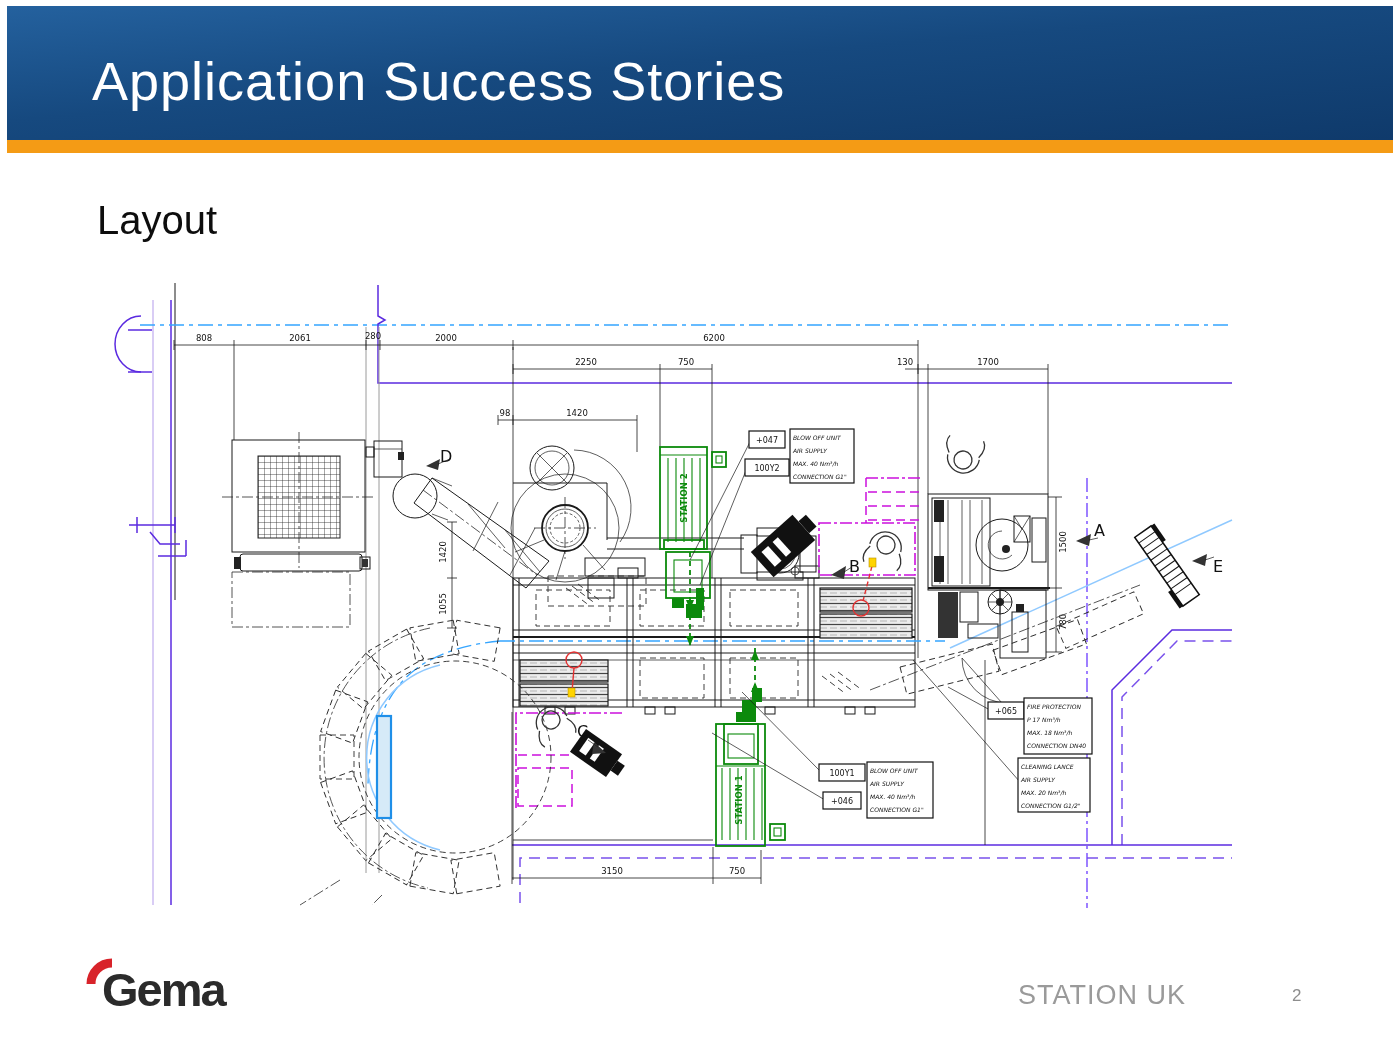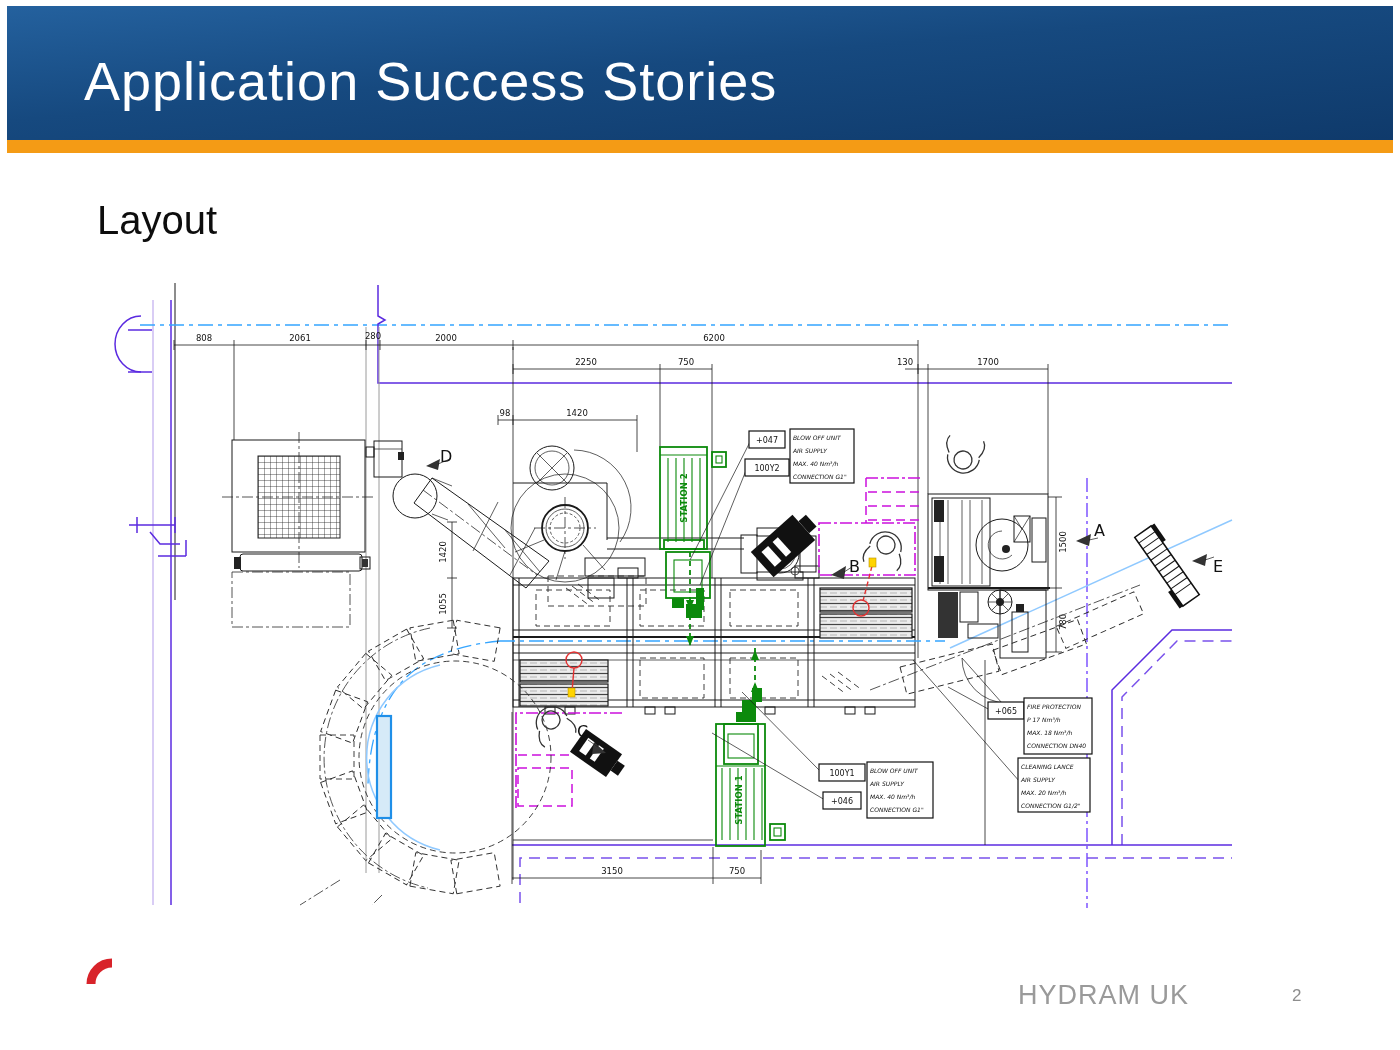--- a/index.html
+++ b/index.html
@@ -1,21 +1,21 @@
 <!DOCTYPE html>
 <html><head>
 <meta charset="utf-8">
 <style>
   html,body{margin:0;padding:0;background:#fff;width:1400px;height:1050px;overflow:hidden;
             font-family:"Liberation Sans",sans-serif;}
   .abs{position:absolute;}
   
   #header{left:7px;right:7px;top:6px;height:134px;
           background:linear-gradient(175deg,#24619e 0%,#16497f 45%,#0f3a6b 100%);}
-  #header-title{left:84px;top:50px;color:#fff;font-size:54px;letter-spacing:1px;}
+  #header-title{left:92px;top:50px;color:#fff;font-size:54px;letter-spacing:1px;}
   #accent-bar{left:7px;right:7px;top:140px;height:13px;background:#f49b15;}
   
   #layout-heading{left:97px;top:198px;font-size:40px;color:#0d0d0d;
                   text-decoration-thickness:2px;text-underline-offset:7px;}
   
   #footer-client{left:1018px;top:980px;font-size:27px;color:#9a9a9a;letter-spacing:1px;}
   #page-number{left:1292px;top:986px;font-size:17px;color:#8d8d8d;}
   #logo{left:86px;top:956px;width:170px;height:70px;}
   #logo-text{left:16px;top:6px;font-size:47px;font-weight:bold;color:#2b2b2b;letter-spacing:-2px;}
   
@@ -498,16 +498,17 @@
     <text class="vl" x="1213" y="572">E</text>
     <polygon points="1192,561 1207,554 1205,566" fill="#333"></polygon>
     <line class="kt" x1="1205" y1="560" x2="1214" y2="557"></line>
   </g>
 </svg>
 
 <div id="logo" class="abs">
   <svg class="abs" style="left:0;top:2px" width="34" height="34" viewBox="0 0 34 34">
     <path d="M5 26 A 21 21 0 0 1 26 5" stroke="#d8232a" stroke-width="9" fill="none"></path>
   </svg>
+  <div id="logo-text" class="abs">Gema</div>
 </div>
 
-<div id="footer-client" class="abs">HYDRAM UK</div>
+<div id="footer-client" class="abs">STATION UK</div>
 <div id="page-number" class="abs">2</div>
 
 </body></html>

